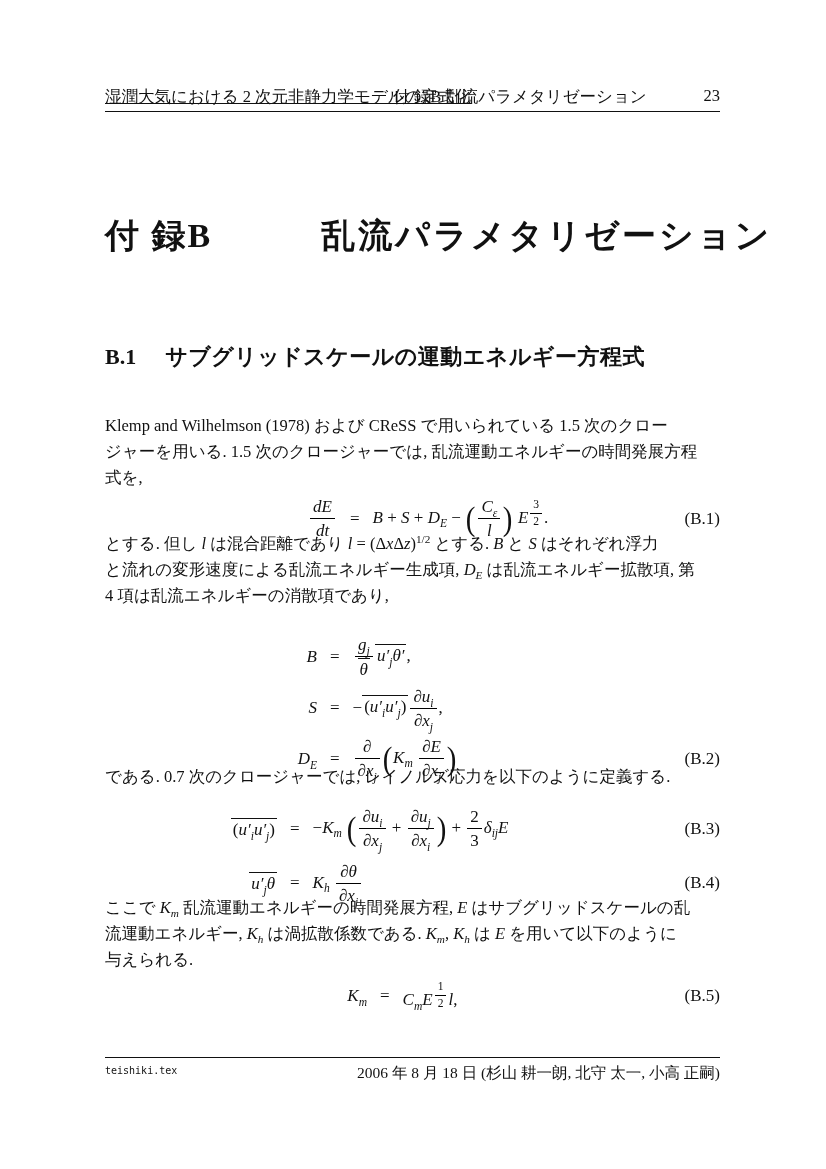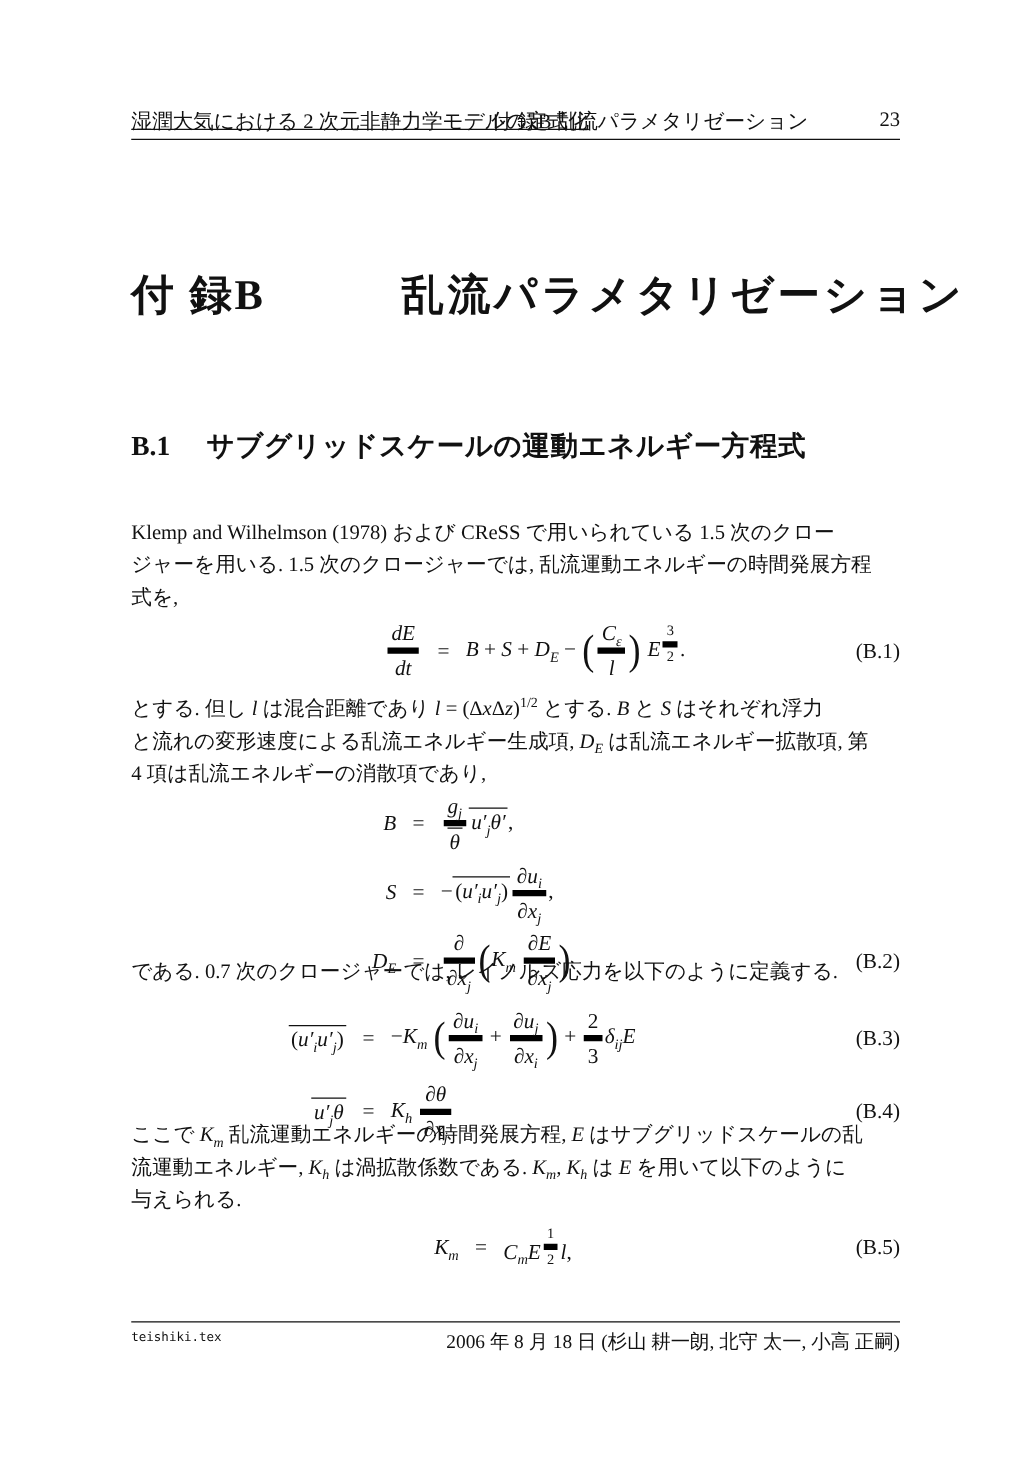--- a/index.html
+++ b/index.html
@@ -23,21 +23,21 @@
   
   .para{position:absolute;left:105px;width:618px;font-size:16.5px;line-height:26px;}
   .bline{white-space:nowrap;}
 
   
   .mr{font-style:normal;white-space:pre;}
   .mi{font-style:italic;white-space:pre;}
   .msub{font-size:68%;vertical-align:-0.4em;line-height:0;}
   .msup{font-size:68%;vertical-align:0.55em;line-height:0;}
   .mfrac{display:inline-block;vertical-align:middle;text-align:center;margin:0 2px;}
-  .fnum{display:block;padding:0 3px 1px;border-bottom:5px solid #000000;line-height:1.25;}
+  .fnum{display:block;padding:0 3px 1px;border-bottom:1px solid #000000;line-height:1.25;}
   .fden{display:block;padding:1px 3px 0;line-height:1.25;}
   .mov{display:inline-block;border-top:1.2px solid #111;padding:1px 2px 0;line-height:1.2;}
   .mbig{display:inline-block;font-size:200%;line-height:1;vertical-align:middle;
         font-weight:300;transform:scaleX(0.85);}
 
   
   .eqg{position:absolute;left:105px;width:615px;font-size:17px;}
   .eqrow{position:relative;white-space:nowrap;}
   .eq-lhs{display:inline-block;width:var(--lhsw,220px);text-align:right;vertical-align:middle;}
   .eq-rel{display:inline-block;padding:0 13px;vertical-align:middle;}
@@ -83,21 +83,21 @@
     <div class="bline"><span class="mr">式を,</span></div>
   </div>
 
   <div class="eqg eqg-b1" style="top:496px">
     <div class="eqrow">
       <span class="eq-lhs"><span class="mfrac"><span class="fnum"><span class="mi">dE</span></span><span class="fden"><span class="mi">dt</span></span></span></span><span class="eq-rel">=</span><span class="eq-rhs"><span class="mi">B</span><span class="mr"> + </span><span class="mi">S</span><span class="mr"> + </span><span class="mi">D</span><span class="msub"><span class="mi">E</span></span><span class="mr"> − </span><span class="mbig">(</span><span class="mfrac"><span class="fnum"><span class="mi">C</span><span class="msub"><span class="mi">ε</span></span></span><span class="fden"><span class="mi">l</span></span></span><span class="mbig">)</span><span class="mr"> </span><span class="mi">E</span><span class="msup"><span class="mfrac"><span class="fnum"><span class="mr">3</span></span><span class="fden"><span class="mr">2</span></span></span></span><span class="mr">.</span></span>
       <span class="eq-label">(B.1)</span>
     </div>
   </div>
 
-  <div class="para" style="top:554px">
+  <div class="para" style="top:531px">
     <div class="bline"><span class="mr">とする. 但し </span><span class="mi">l</span><span class="mr"> は混合距離であり </span><span class="mi">l</span><span class="mr"> = (</span><span class="mr">Δ</span><span class="mi">x</span><span class="mr">Δ</span><span class="mi">z</span><span class="mr">)</span><span class="msup"><span class="mr">1/2</span></span><span class="mr"> とする. </span><span class="mi">B</span><span class="mr"> と </span><span class="mi">S</span><span class="mr"> はそれぞれ浮力</span></div>
     <div class="bline"><span class="mr">と流れの変形速度による乱流エネルギー生成項, </span><span class="mi">D</span><span class="msub"><span class="mi">E</span></span><span class="mr"> は乱流エネルギー拡散項, 第</span></div>
     <div class="bline"><span class="mr">4 項は乱流エネルギーの消散項であり,</span></div>
   </div>
 
   <div class="eqg eqg-b2" style="top:634px">
     <div class="eqrow">
       <span class="eq-lhs"><span class="mi">B</span></span><span class="eq-rel">=</span><span class="eq-rhs"><span class="mfrac"><span class="fnum"><span class="mi">g</span><span class="msub"><span class="mi">j</span></span></span><span class="fden"><span class="mov"><span class="mi">θ</span></span></span></span><span class="mov"><span class="mi">u′</span><span class="msub"><span class="mi">j</span></span><span class="mi">θ′</span></span><span class="mr">,</span></span>
       <span class="eq-label"></span>
     </div>

